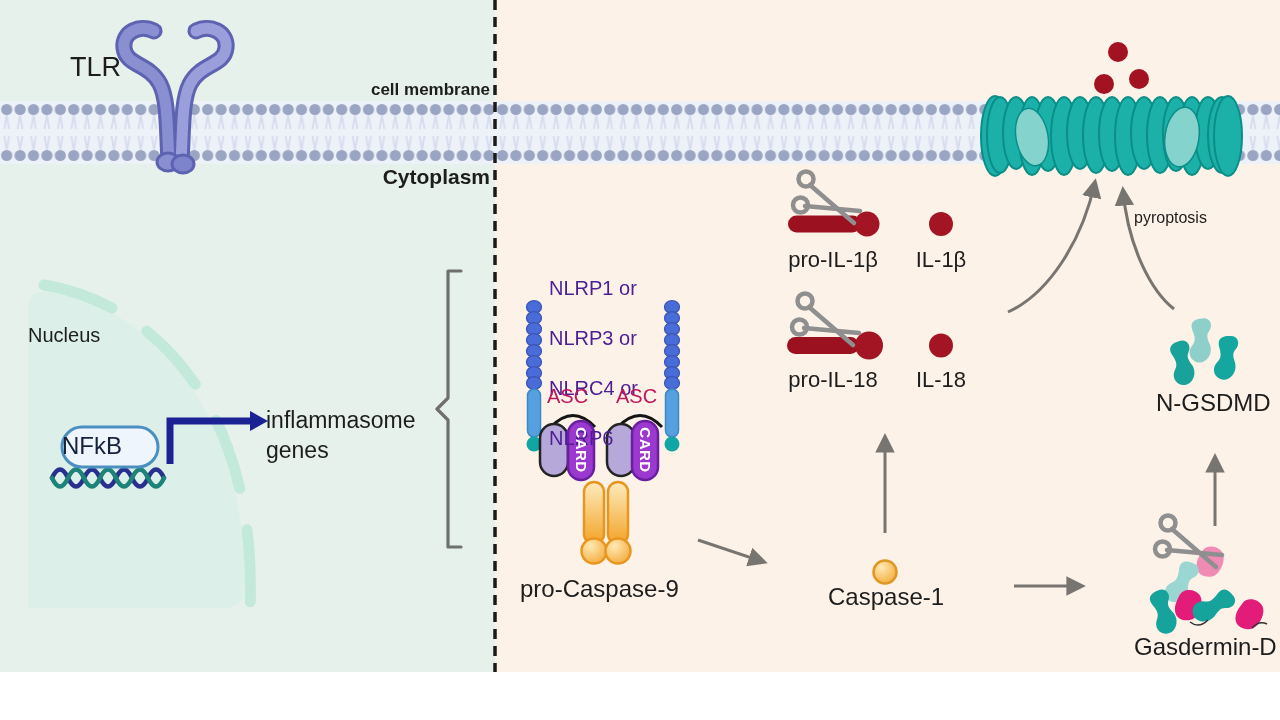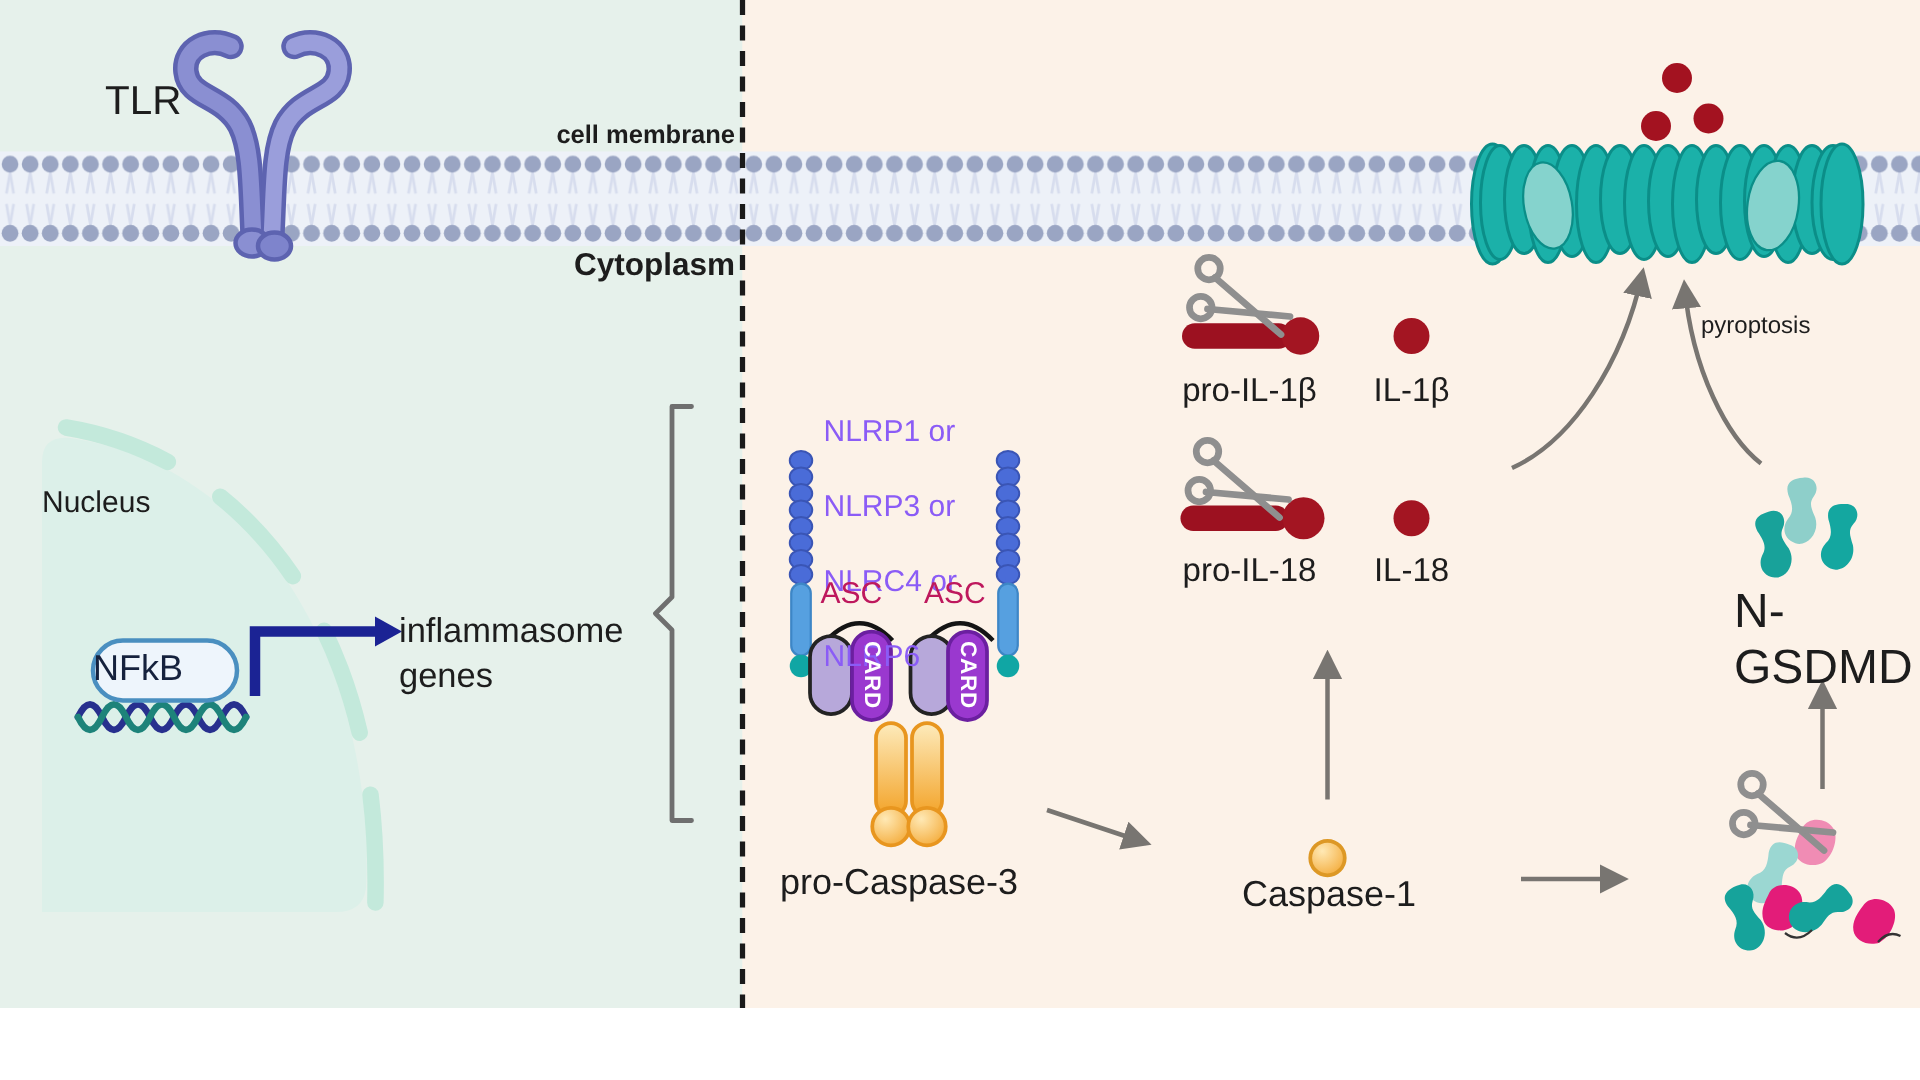--- a/index.html
+++ b/index.html
@@ -10,34 +10,34 @@
   #bg-right{left:495px;width:785px;background:#fcf2e8;}
   svg.layer{position:absolute;left:0;top:0;}
   .lbl{position:absolute;color:#1d1d1d;white-space:pre-line;}
   .b{font-weight:bold;}
   .lbl-tlr{left:70px;top:52px;font-size:27px;}
   .lbl-cellmem{left:360px;top:80px;width:130px;text-align:right;font-size:17px;}
   .lbl-cyto{left:380px;top:165px;width:110px;text-align:right;font-size:21px;}
   .lbl-nucleus{left:28px;top:324px;font-size:20px;}
   .lbl-nfkb{left:62px;top:432px;width:96px;text-align:left;font-size:24px;color:#15213d;}
   .lbl-genes{left:266px;top:405px;width:175px;font-size:23px;line-height:30px;}
-  .sensor-list{left:549px;top:251px;font-size:20px;line-height:25px;color:#8b5cf6;}
+  .sensor-list{left:549px;top:251px;font-size:20px;line-height:25px;color:#4c1d95;}
   .lbl-asc{font-size:20px;color:#be185d;}
   .asc1{left:547px;top:385px;} .asc2{left:616px;top:385px;}
   .card-label{position:absolute;width:59px;height:20px;line-height:20px;text-align:center;
     transform:rotate(90deg);color:#fff;font-weight:bold;font-size:15px;letter-spacing:.5px;}
   .card1{left:551px;top:440px;} .card2{left:615px;top:440px;}
   .lbl-procasp{left:520px;top:575px;font-size:24px;}
   .lbl-casp{left:828px;top:583px;font-size:24px;}
   .lbl-proil1b{left:773px;top:247px;width:120px;text-align:center;font-size:22px;}
   .lbl-il1b{left:901px;top:247px;width:80px;text-align:center;font-size:22px;}
   .lbl-proil18{left:773px;top:367px;width:120px;text-align:center;font-size:22px;}
   .lbl-il18{left:901px;top:367px;width:80px;text-align:center;font-size:22px;}
   .lbl-pyro{left:1134px;top:209px;font-size:16px;}
-  .lbl-ngsdmd{left:1156px;top:389px;font-size:32px;}
+  .lbl-ngsdmd{left:1156px;top:389px;font-size:24px;}
   .lbl-gsdmd{left:1134px;top:633px;font-size:24px;}
 </style>
 </head>
 <body>
 
 <div class="canvas">
 
   <div id="bg-left" class="bg"></div>
   <div id="bg-right" class="bg"></div>
 
@@ -225,24 +225,25 @@
   <div class="lbl sensor-list">
     <div>NLRP1 or</div>
     <div>NLRP3 or</div>
     <div>NLRC4 or</div>
     <div>NLRP6</div>
   </div>
   <div class="lbl lbl-asc asc1">ASC</div>
   <div class="lbl lbl-asc asc2">ASC</div>
   <div class="card-label card1">CARD</div>
   <div class="card-label card2">CARD</div>
-  <div class="lbl lbl-procasp">pro-Caspase-3</div>
+  <div class="lbl lbl-procasp">pro-Caspase-9</div>
   <div class="lbl lbl-casp">Caspase-1</div>
 
   <div class="lbl lbl-proil1b">pro-IL-1β</div>
   <div class="lbl lbl-il1b">IL-1β</div>
   <div class="lbl lbl-proil18">pro-IL-18</div>
   <div class="lbl lbl-il18">IL-18</div>
 
   <div class="lbl lbl-pyro">pyroptosis</div>
   <div class="lbl lbl-ngsdmd">N-GSDMD</div>
+  <div class="lbl lbl-gsdmd">Gasdermin-D</div>
 
 </div>
 
 </body></html>

